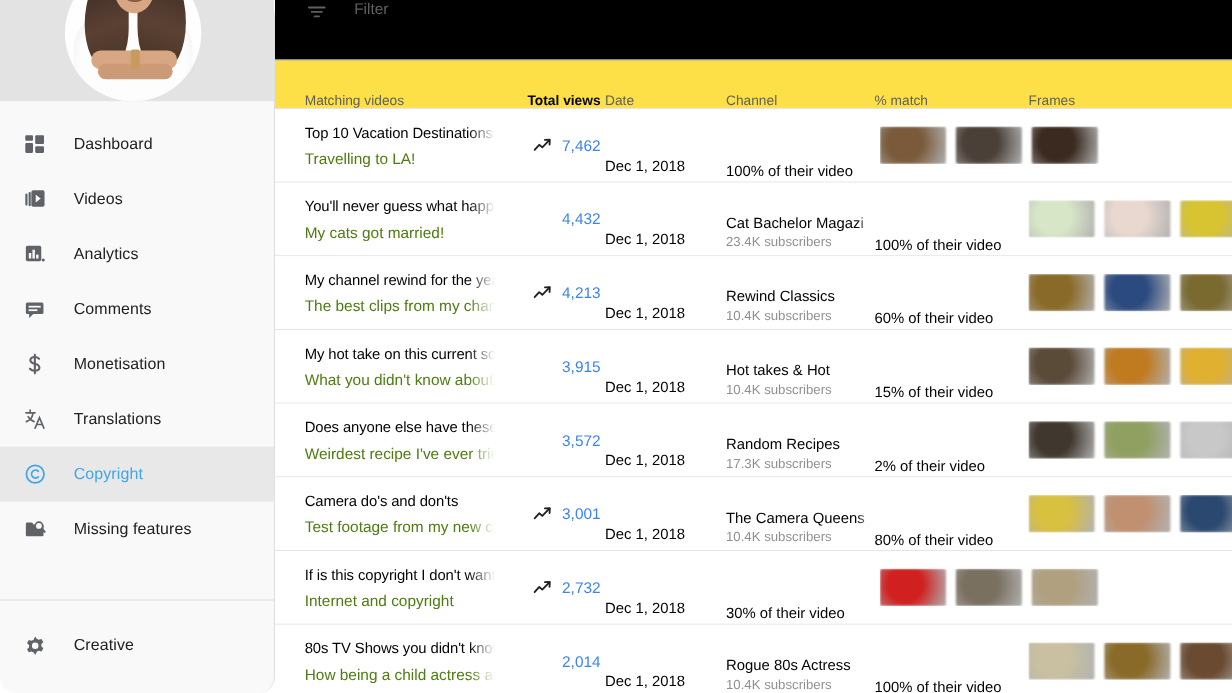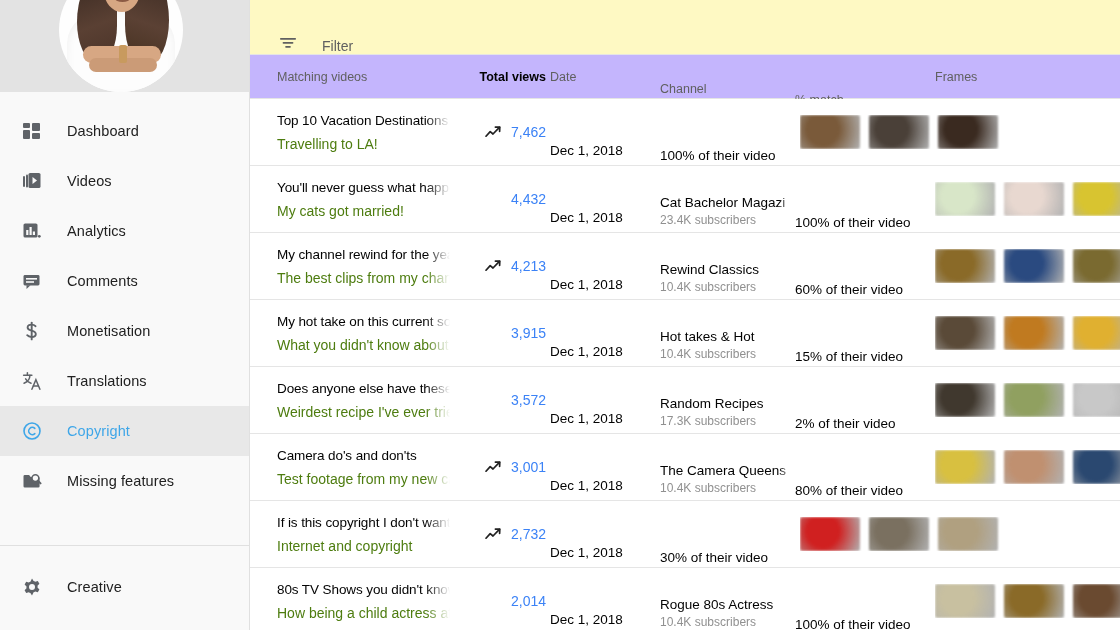--- a/index.html
+++ b/index.html
@@ -12,20 +12,21 @@
   .app { display: flex; width: 1120px; height: 630px; position: relative; }
 
   
   .sidebar {
     width: 250px; height: 630px;
     background: #f9f9f9;
     border-right: 1px solid #e0e0e0;
     display: flex; flex-direction: column;
     flex: 0 0 250px;
     position: relative;
+    border-radius: 15px;
   }
   .avatar-area {
     height: 92px;
     background: #e3e3e3;
     display: flex; align-items: flex-end; justify-content: center;
     position: relative;
     overflow: hidden;
     flex: 0 0 92px;
   }
   .avatar {
@@ -94,29 +95,29 @@
   .nav-sep { height: 1px; background: #e0e0e0; margin-top: 13px; }
   .nav-bottom { padding-top: 16px; }
   .spacer { flex: 1 1 auto; }
 
   
   .main {
     flex: 1 1 auto; height: 630px; background: #fff;
     display: flex; flex-direction: column; overflow: hidden;
   }
   .filterbar {
-    height: 55px; min-height: 55px; display: flex; align-items: flex-end;
-    padding-left: 27px; border-bottom: 1px solid #e5e5e5; background: #fef9c3;
+    height: 55px; min-height: 55px; display: flex; align-items: flex-start;
+    padding-left: 27px; border-bottom: 1px solid #e5e5e5; background: #000000;
   }
   .filter-icon { width: 22px; height: 22px; display:flex; align-items:center; justify-content:center; color:#606060; cursor:pointer;}
   .filter-label { font-size: 14px; color: #606060; margin-left: 23px; cursor: text; }
 
   .thead {
-    height: 44px; min-height: 44px; display: flex; align-items: center;
-    border-bottom: 1px solid #e5e5e5; background: #c4b5fd;
+    height: 44px; min-height: 44px; display: flex; align-items: flex-end;
+    border-bottom: 1px solid #e5e5e5; background: #fde047;
   }
   .th { font-size: 12.5px; color: #606060; white-space: nowrap; }
   .th.bold { color: #030303; font-weight: bold; }
 
   .col-title   { width: 200px; min-width:200px; padding-left: 27px; }
   .col-views   { width: 100px; min-width:100px; text-align: right; padding-right: 4px;}
   .col-date    { width: 110px; min-width:110px; padding-left: 0px; }
   .col-channel { width: 135px; min-width:135px;margin-top:24px; }
   .col-match   { width: 140px; min-width:140px;margin-top:47px; }
   .col-frames  { flex: 1 1 auto; }

